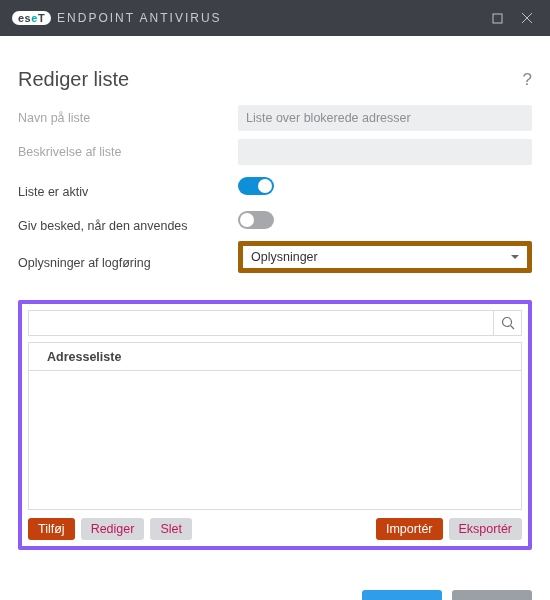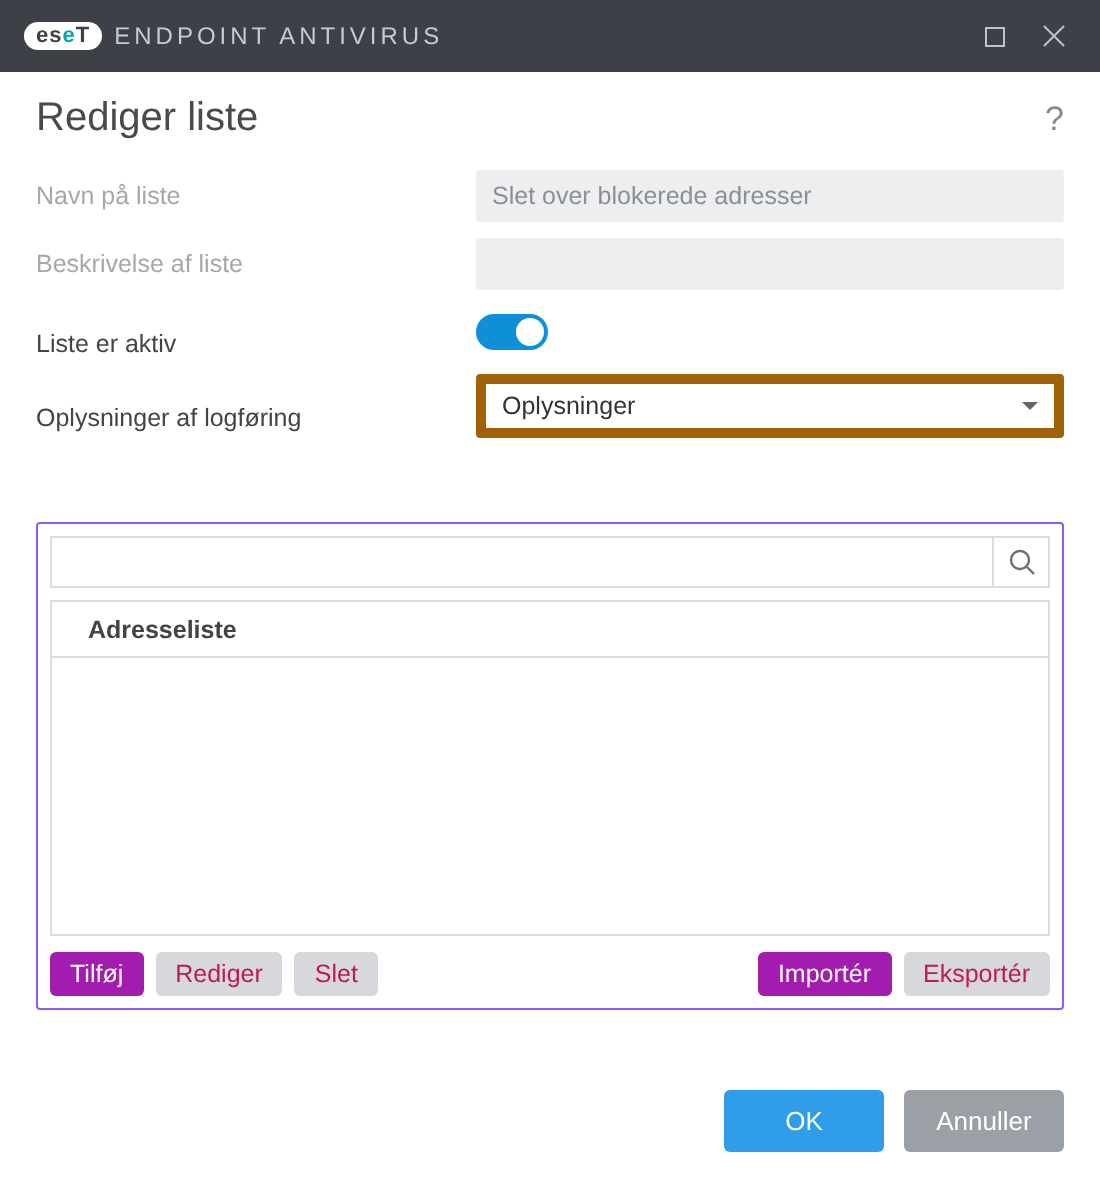--- a/index.html
+++ b/index.html
@@ -33,21 +33,21 @@
   color: #c7cace; font-weight: 400;
 }
 .titlebar .spacer { flex: 1; }
 .win-btn {
   width: 30px; height: 32px;
   display: inline-flex; align-items: center; justify-content: center;
   color: #bfc2c7; cursor: pointer;
 }
 .win-btn svg { stroke: currentColor; }
 .content {
-  padding: 12px 18px 12px 18px;
+  padding: 32px 18px 12px 18px;
 }
 .header {
   display: flex; align-items: center;
   margin-bottom: 14px;
 }
 .page-title {
   font-size: 20px; color: #4a4a4a; font-weight: 400;
   flex: 1;
 }
 .help-icon {
@@ -115,22 +115,22 @@
   background: #fff;
 }
 .select-box::after {
   content: "";
   width: 0; height: 0;
   border-left: 4px solid transparent;
   border-right: 4px solid transparent;
   border-top: 4px solid #666;
 }
 .list-panel {
-  margin-top: 42px;
-  border: 1px solid #8b5cf6;
+  margin-top: 27px;
+  border: 4px solid #8b5cf6;
   border-radius: 2px;
   padding: 6px;
 }
 .list-search-row {
   display: flex;
   border: 1px solid #d9dcdf;
   height: 26px;
   margin-bottom: 6px;
 }
 .list-search-input {
@@ -166,21 +166,21 @@
 }
 .list-toolbar .spacer { flex: 1; }
 .btn {
   border: none;
   border-radius: 3px;
   padding: 4px 10px;
   font-size: 12.5px;
   cursor: pointer;
   color: #fff;
 }
-.btn.primary { background: #a21caf; }
+.btn.primary { background: #c2410c; }
 .btn.disabled { background: #d6d8db; color: #be185d; cursor: default; }
 .footer {
   display: flex;
   justify-content: flex-end;
   gap: 10px;
   padding: 28px 18px 0 18px;
 }
 .footer-btn {
   min-width: 80px;
   padding: 8px 12px;
@@ -222,41 +222,47 @@
   <div class="header">
     <div class="page-title">Rediger liste</div>
     <div class="help-icon">?</div>
   </div>
 
 
   <div class="form-row">
     <div class="form-label">Navn på liste</div>
     <div class="field">
       <div class="readonly-box">
-        <span>Slet over blokerede adresser</span>
+        <span>Liste over blokerede adresser</span>
       </div>
     </div>
   </div>
 
   <div class="form-row">
     <div class="form-label">Beskrivelse af liste</div>
     <div class="field">
       <div class="readonly-box">
         <span></span>
       </div>
     </div>
   </div>
 
   <div class="form-row">
     <div class="form-label dark">Liste er aktiv</div>
     <div class="field">
       <div class="toggle on"></div>
     </div>
   </div>
 
+  <div class="form-row">
+    <div class="form-label dark">Giv besked, når den anvendes</div>
+    <div class="field">
+      <div class="toggle off"></div>
+    </div>
+  </div>
 
   <div class="form-row">
     <div class="form-label dark">Oplysninger af logføring</div>
     <div class="select-box">
       <span>Oplysninger</span>
     </div>
   </div>
 
   <div class="list-panel">
     <div class="list-search-row">

